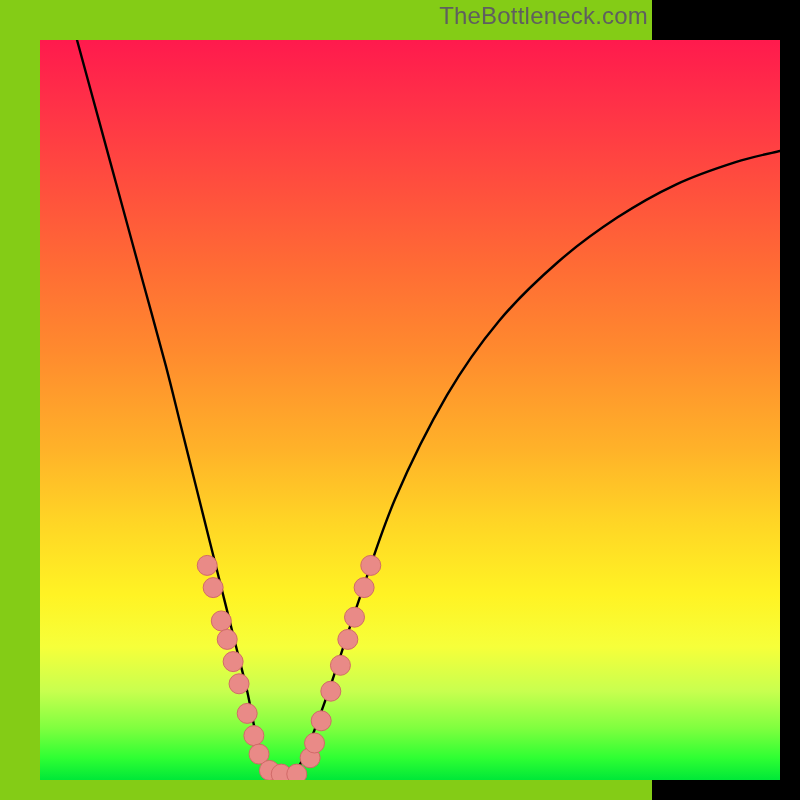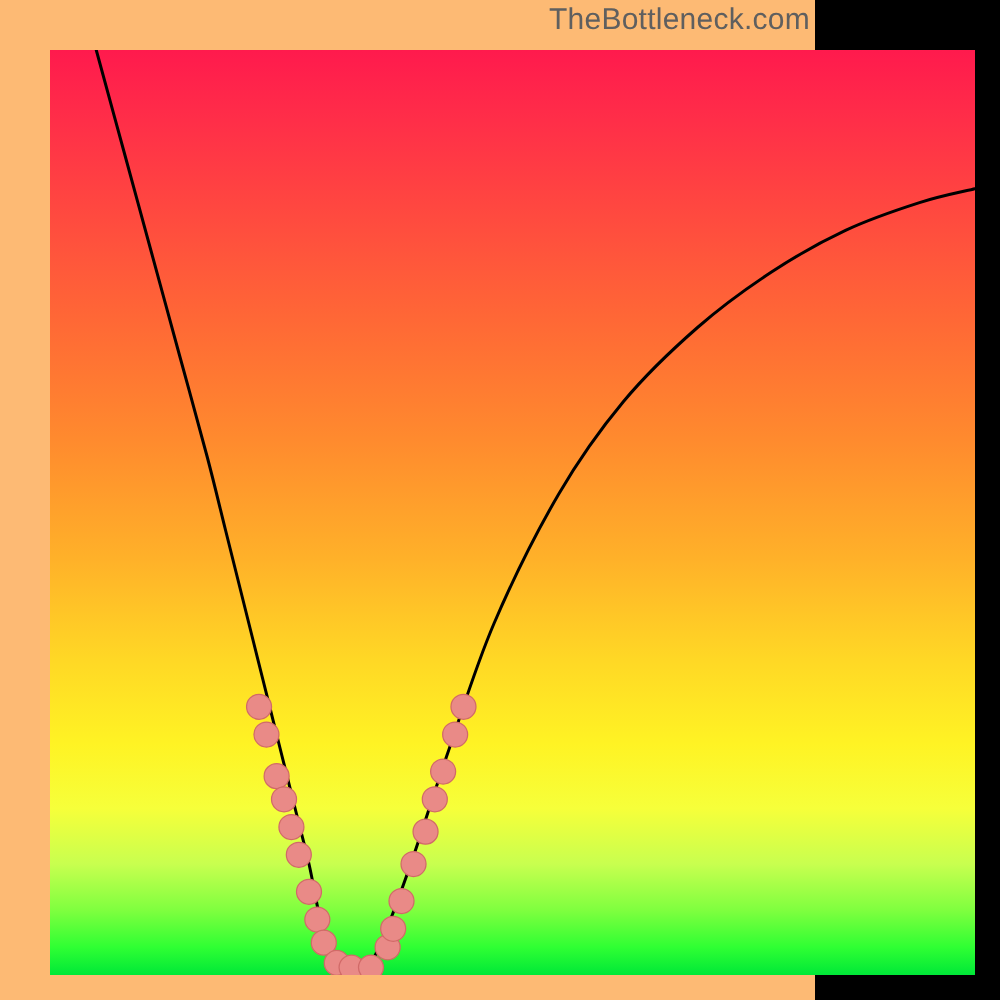--- a/index.html
+++ b/index.html
@@ -8,21 +8,21 @@
     width: 800px;
     height: 800px;
     background: #000;
     overflow: hidden;
     font-family: Arial, Helvetica, sans-serif;
   }
   .outer {
     position: relative;
     width: 652px;
     height: 800px;
-    background: #fdba74;
+    background: #84cc16;
     text-decoration: underline;
   }
   .plot-area {
     position: absolute;
     left: 40px;
     top: 40px;
     width: 740px;
     height: 740px;
     
     background: linear-gradient(to bottom,

